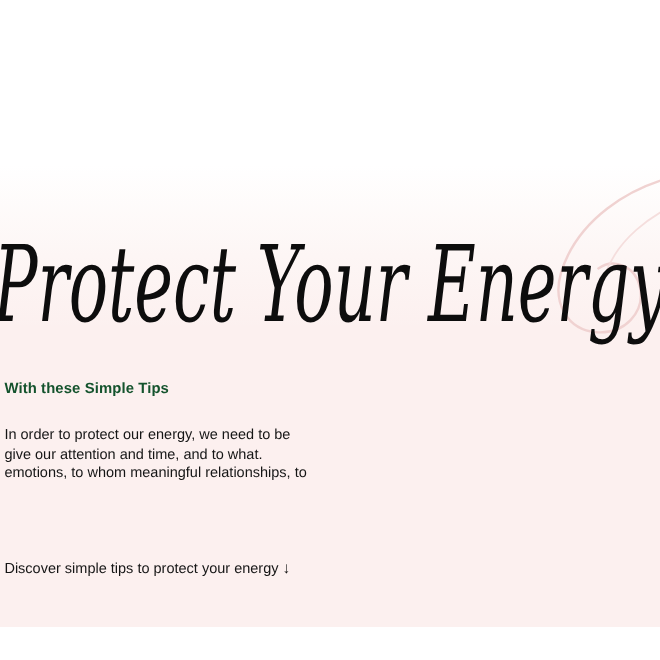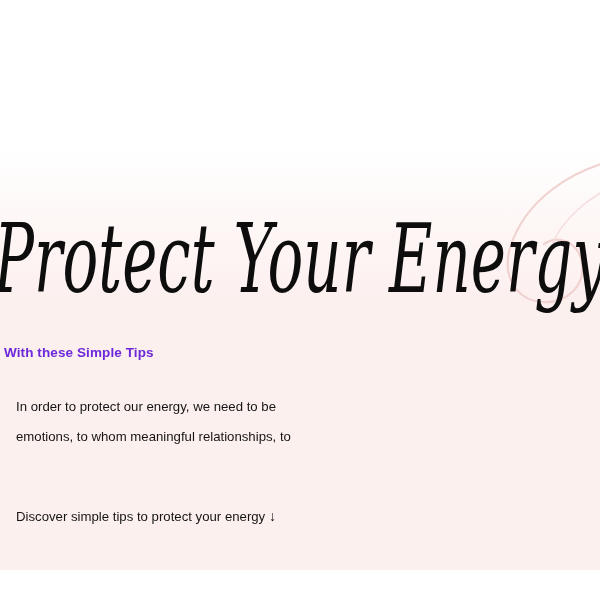--- a/index.html
+++ b/index.html
@@ -57,42 +57,41 @@
     display: block;
     width: 600px;
     height: 150px;
   }
   .subtitle {
     position: absolute;
     left: 4px;
     top: 345px;
     font-size: 13.5px;
     font-weight: bold;
-    color: #6d28d9;
+    color: #14532d;
     letter-spacing: 0.1px;
   }
   .body-copy {
     position: absolute;
     left: 4px;
     top: 386px;
     width: 330px;
     font-size: 13.2px;
     line-height: 17.5px;
     color: #151515;
   }
   .body-copy p {
-    margin: 12px;
+    margin: 0;
   }
   .cta {
     position: absolute;
     left: 4px;
     top: 508px;
     font-size: 13.2px;
     color: #151515;
-    margin-left: 12px;
   }
   .arrow {
     font-size: 14px;
   }
 </style>
 </head>
 <body>
 
 <div class="canvas">
 
@@ -107,20 +106,21 @@
   <div class="title-wrap">
     <svg class="title-svg" viewBox="0 0 600 150">
       <text x="-6" y="110" font-family="DejaVu Serif, serif" font-size="96" font-style="italic" fill="#0d0d0d" textLength="612" lengthAdjust="spacingAndGlyphs">Protect Your Energy</text>
     </svg>
   </div>
 
   <div class="subtitle">With these Simple Tips</div>
 
   <div class="body-copy">
     <p>In order to protect our energy, we need to be</p>
+    <p>give our attention and time, and to what.</p>
     <p>emotions, to whom meaningful relationships, to</p>
   </div>
 
   <div class="cta">
     <span>Discover simple tips to protect your energy</span>
     <span class="arrow">↓</span>
   </div>
 
 </div>
 

